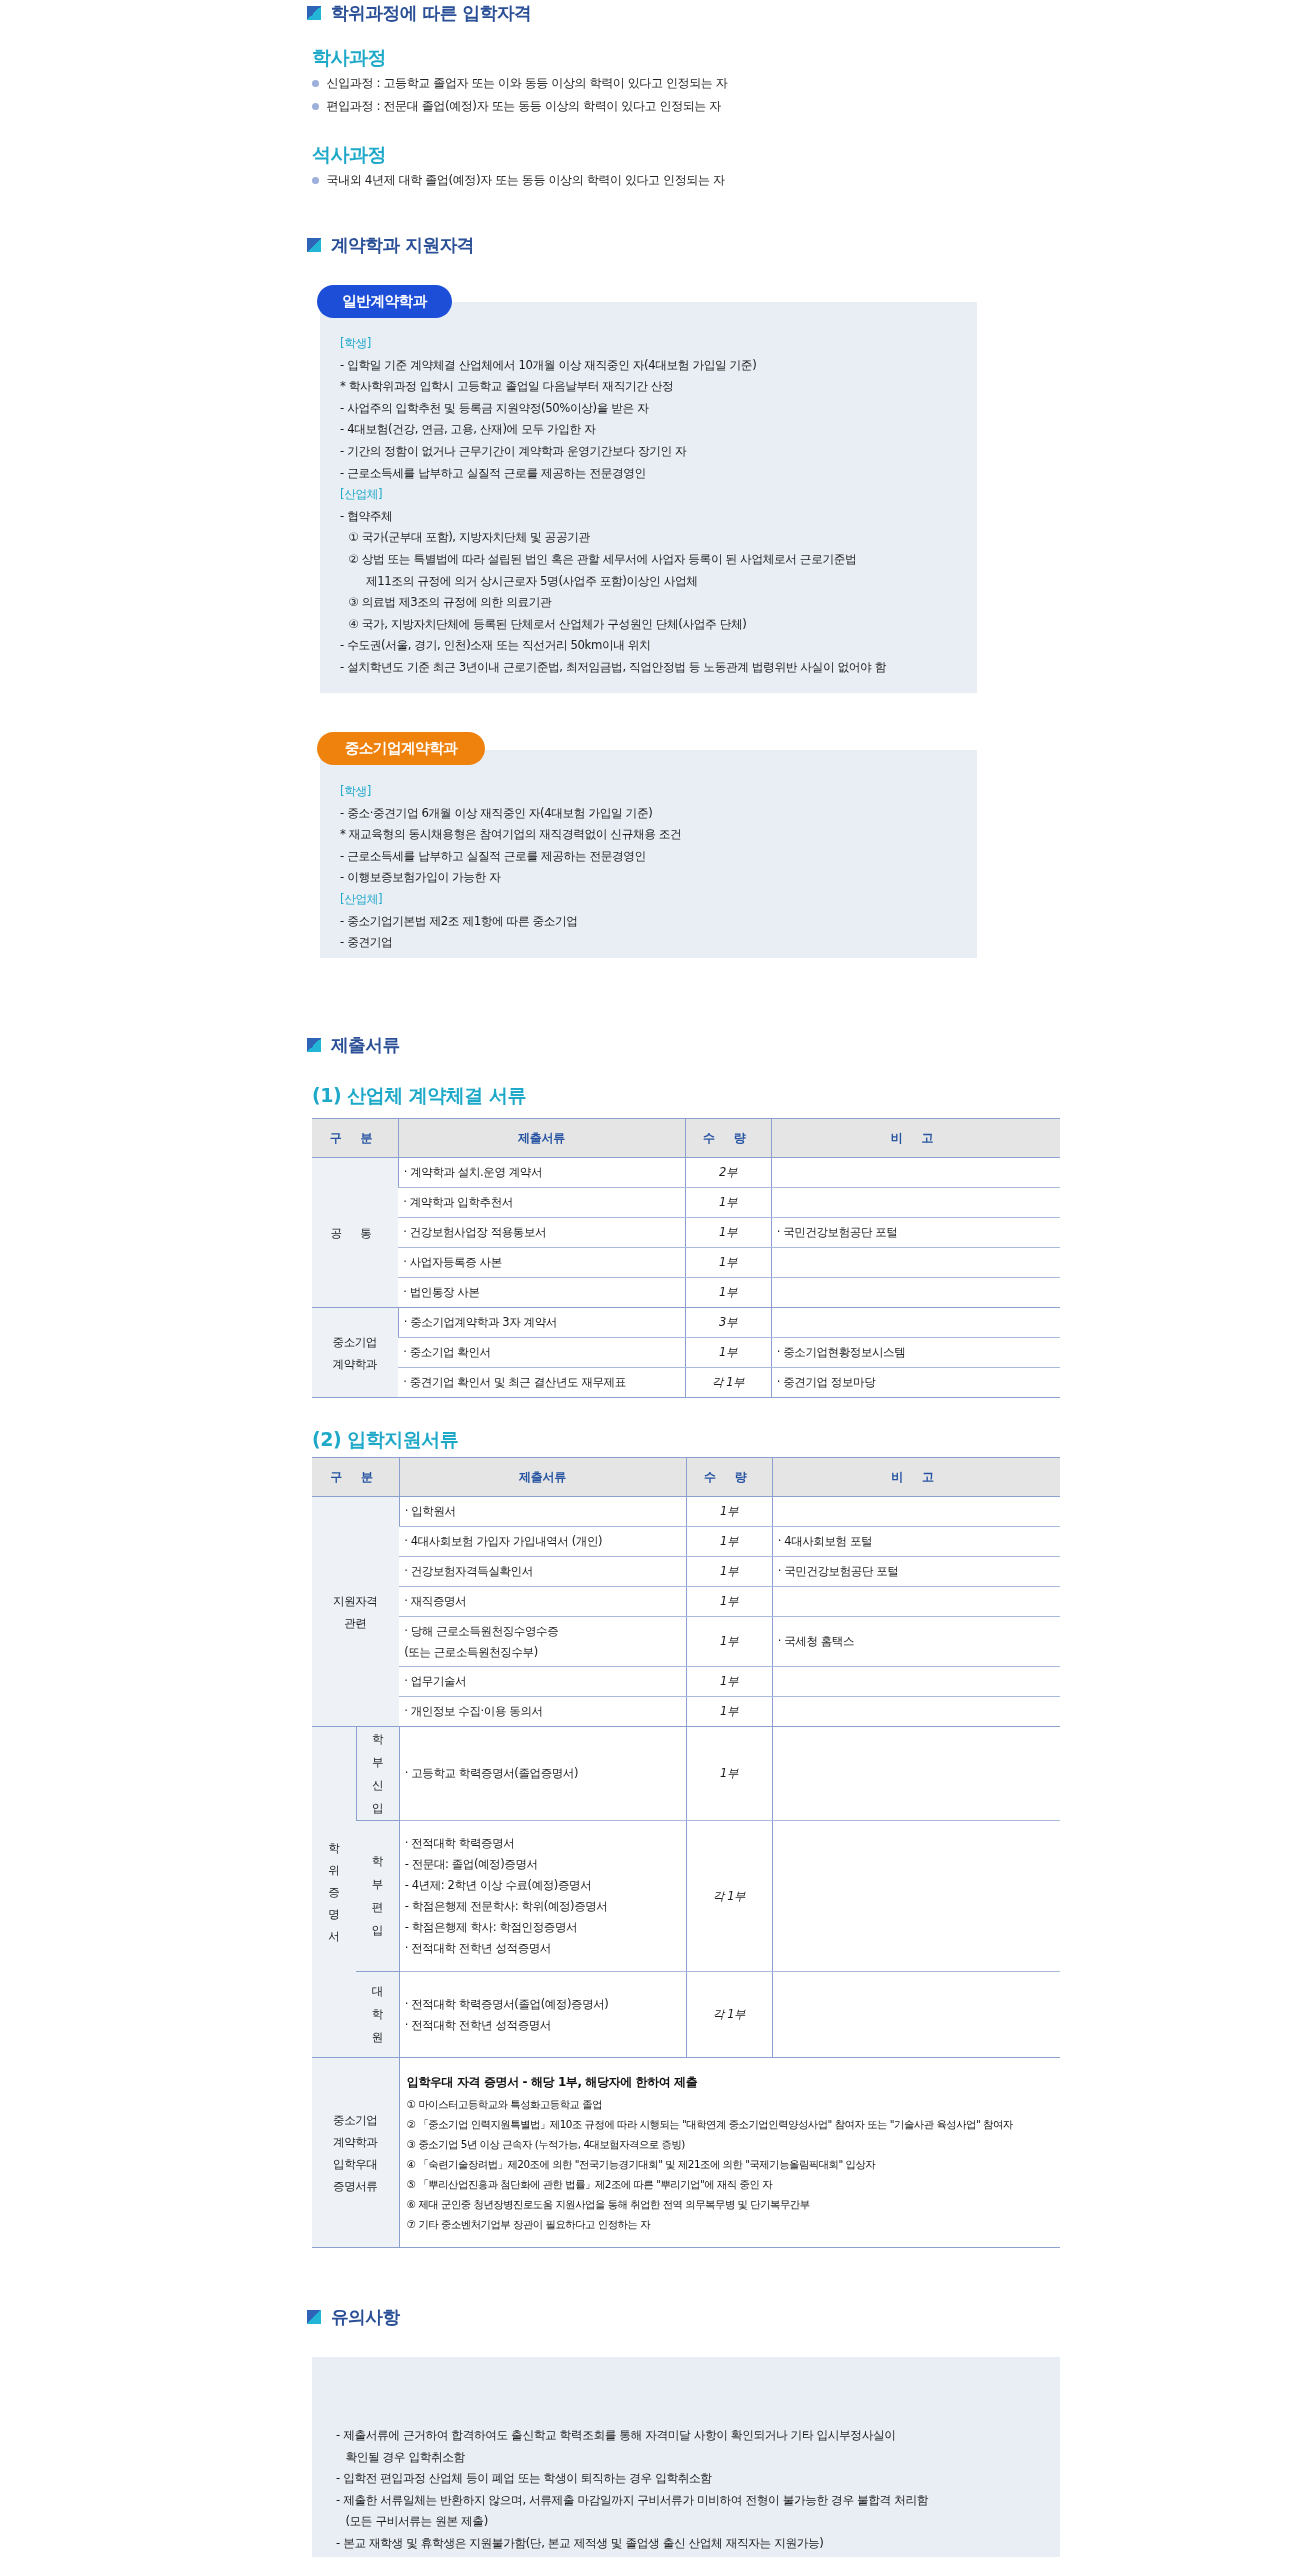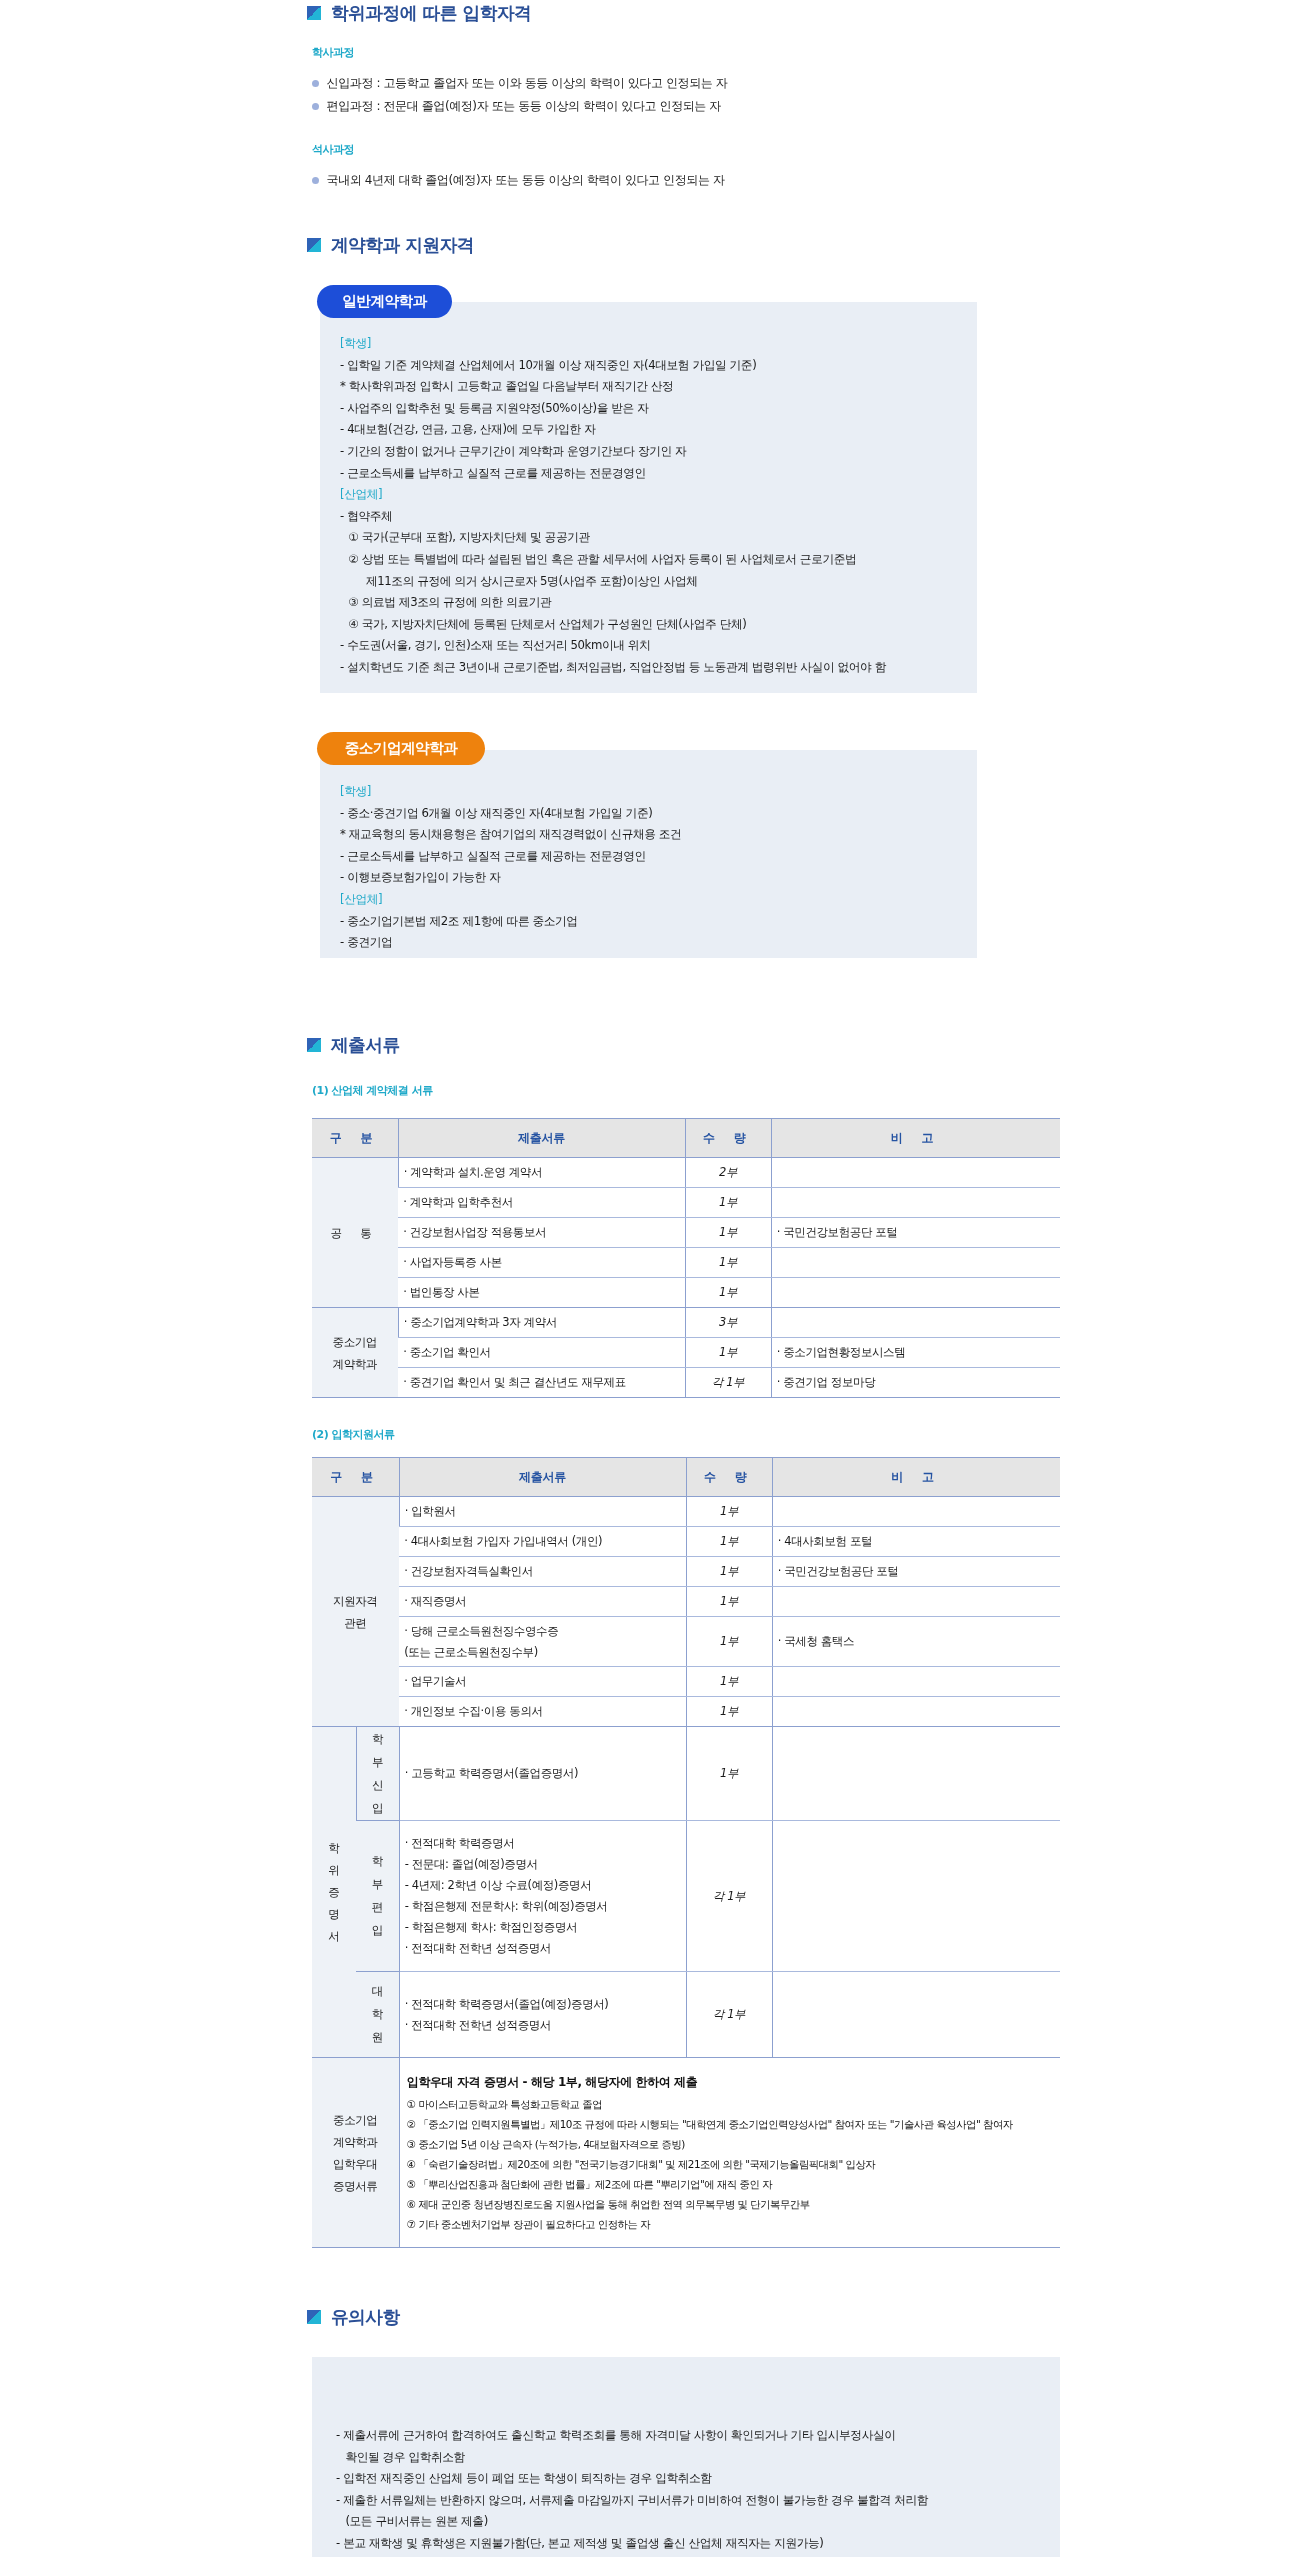--- a/index.html
+++ b/index.html
@@ -3,21 +3,21 @@
 <meta charset="utf-8">
 <style>
   * { box-sizing: border-box; margin: 0; padding: 0; }
   html, body { width: 1290px; background: #ffffff; }
   body { font-family: "DejaVu Sans", "Liberation Sans", sans-serif; color: #111; position: relative; height: 2576px; overflow: hidden; }
 
   .sec-title { position: absolute; left: 307px; display: flex; align-items: center; gap: 10.4px; }
   .sec-icon { width: 13.5px; height: 13.5px; background: linear-gradient(135deg, #2f63b7 50%, #22b5d6 50%); }
   .sec-title span.t { font-size: 17.7px; font-weight: bold; color: #2a4f96; letter-spacing: -0.5px; }
 
-  .sub-title { position: absolute; left: 312px; font-size: 11px; font-weight: bold; color: #1fa9c9; letter-spacing: -0.5px; }
+  .sub-title { position: absolute; left: 312px; font-size: 19px; font-weight: bold; color: #1fa9c9; letter-spacing: -0.5px; }
   .bullets { position: absolute; left: 312px; list-style: none; }
   .bullets li { font-size: 12px; line-height: 23px; color: #222; letter-spacing: -0.4px; display: flex; align-items: center; }
   .bullets li .dot { width: 7.3px; height: 7.3px; border-radius: 50%; background: #9db0dc; margin-right: 7.3px; flex: none; }
 
   .pill { position: absolute; left: 317px; height: 33px; border-radius: 16.7px; color: #fff; font-size: 14.6px; font-weight: bold; display: flex; align-items: center; justify-content: center; letter-spacing: -0.5px; z-index: 2; }
   .pill.blue { background: #1d4ed8; width: 135px; }
   .pill.orange { background: #ee820d; width: 168px; }
   .graybox { position: absolute; left: 320px; width: 657px; background: #e9eef5; padding: 31px 20px 0 20px; }
   .graybox .line { font-size: 11.7px; line-height: 21.6px; color: #1a1a1a; letter-spacing: -0.4px; white-space: nowrap; }
   .graybox .cat { color: #1fa9c9; }
@@ -292,18 +292,18 @@
     </tbody>
 </table>
 
 <div class="sec-title" style="top:2305px;">
   <div class="sec-icon"></div>
   <span class="t">유의사항</span>
 </div>
 <div class="notes-box" id="notes-box">
     <div class="line">- 제출서류에 근거하여 합격하여도 출신학교 학력조회를 통해 자격미달 사항이 확인되거나 기타 입시부정사실이</div>
     <div class="line cont">확인될 경우 입학취소함</div>
-    <div class="line">- 입학전 재직중인 산업체 등이 폐업 또는 학생이 퇴직하는 경우 입학취소함</div>
+    <div class="line">- 입학전 편입과정 산업체 등이 폐업 또는 학생이 퇴직하는 경우 입학취소함</div>
     <div class="line">- 제출한 서류일체는 반환하지 않으며, 서류제출 마감일까지 구비서류가 미비하여 전형이 불가능한 경우 불합격 처리함</div>
     <div class="line cont">(모든 구비서류는 원본 제출)</div>
     <div class="line">- 본교 재학생 및 휴학생은 지원불가함(단, 본교 제적생 및 졸업생 출신 산업체 재직자는 지원가능)</div>
   </div>
 
 
 </body></html>

